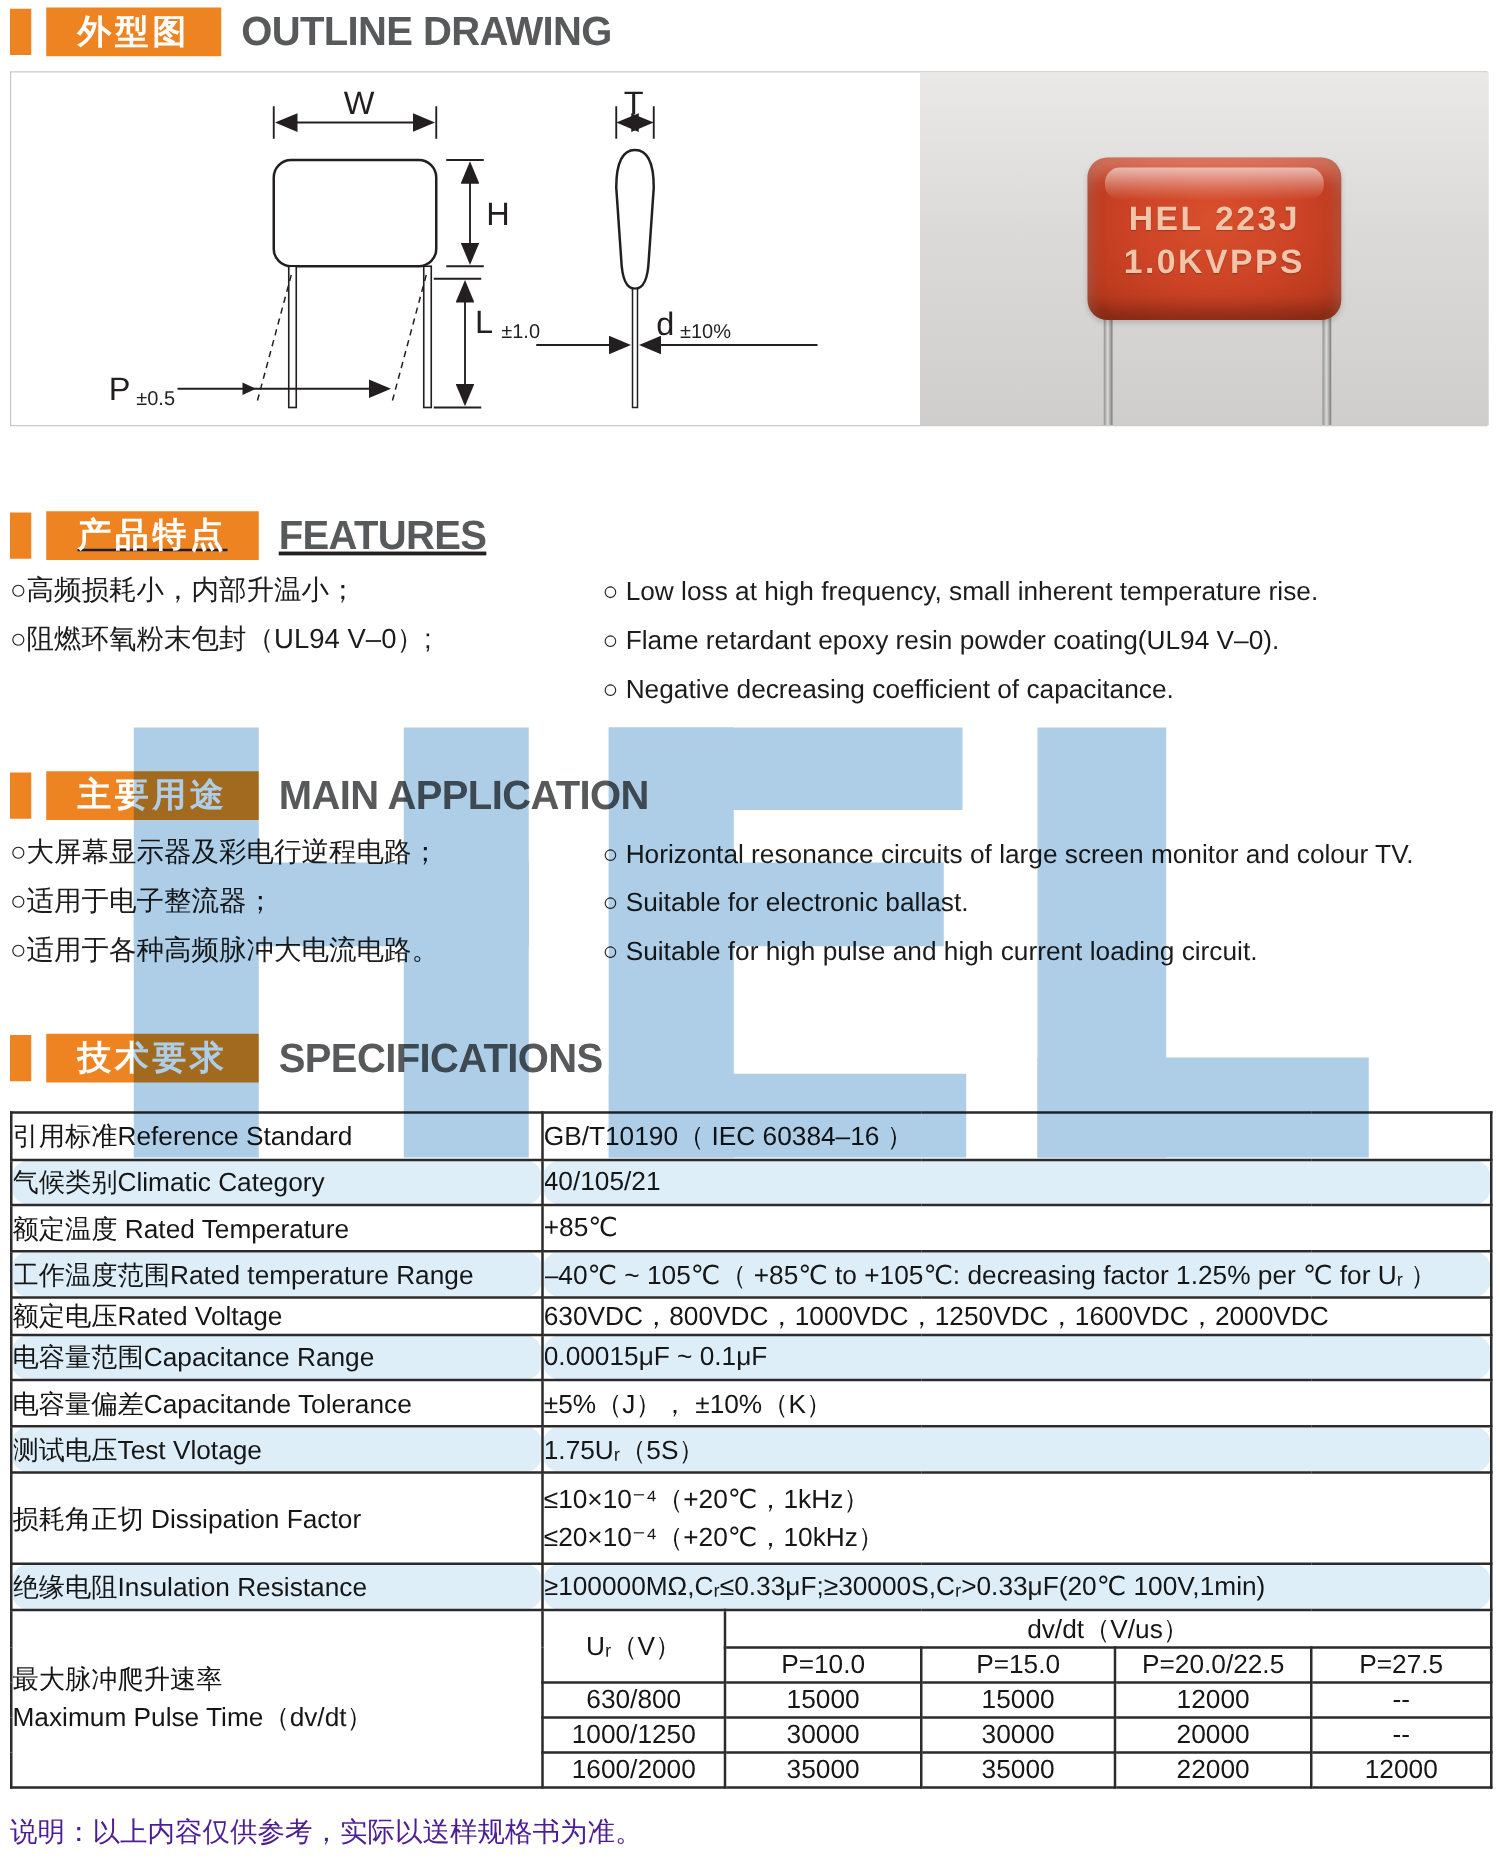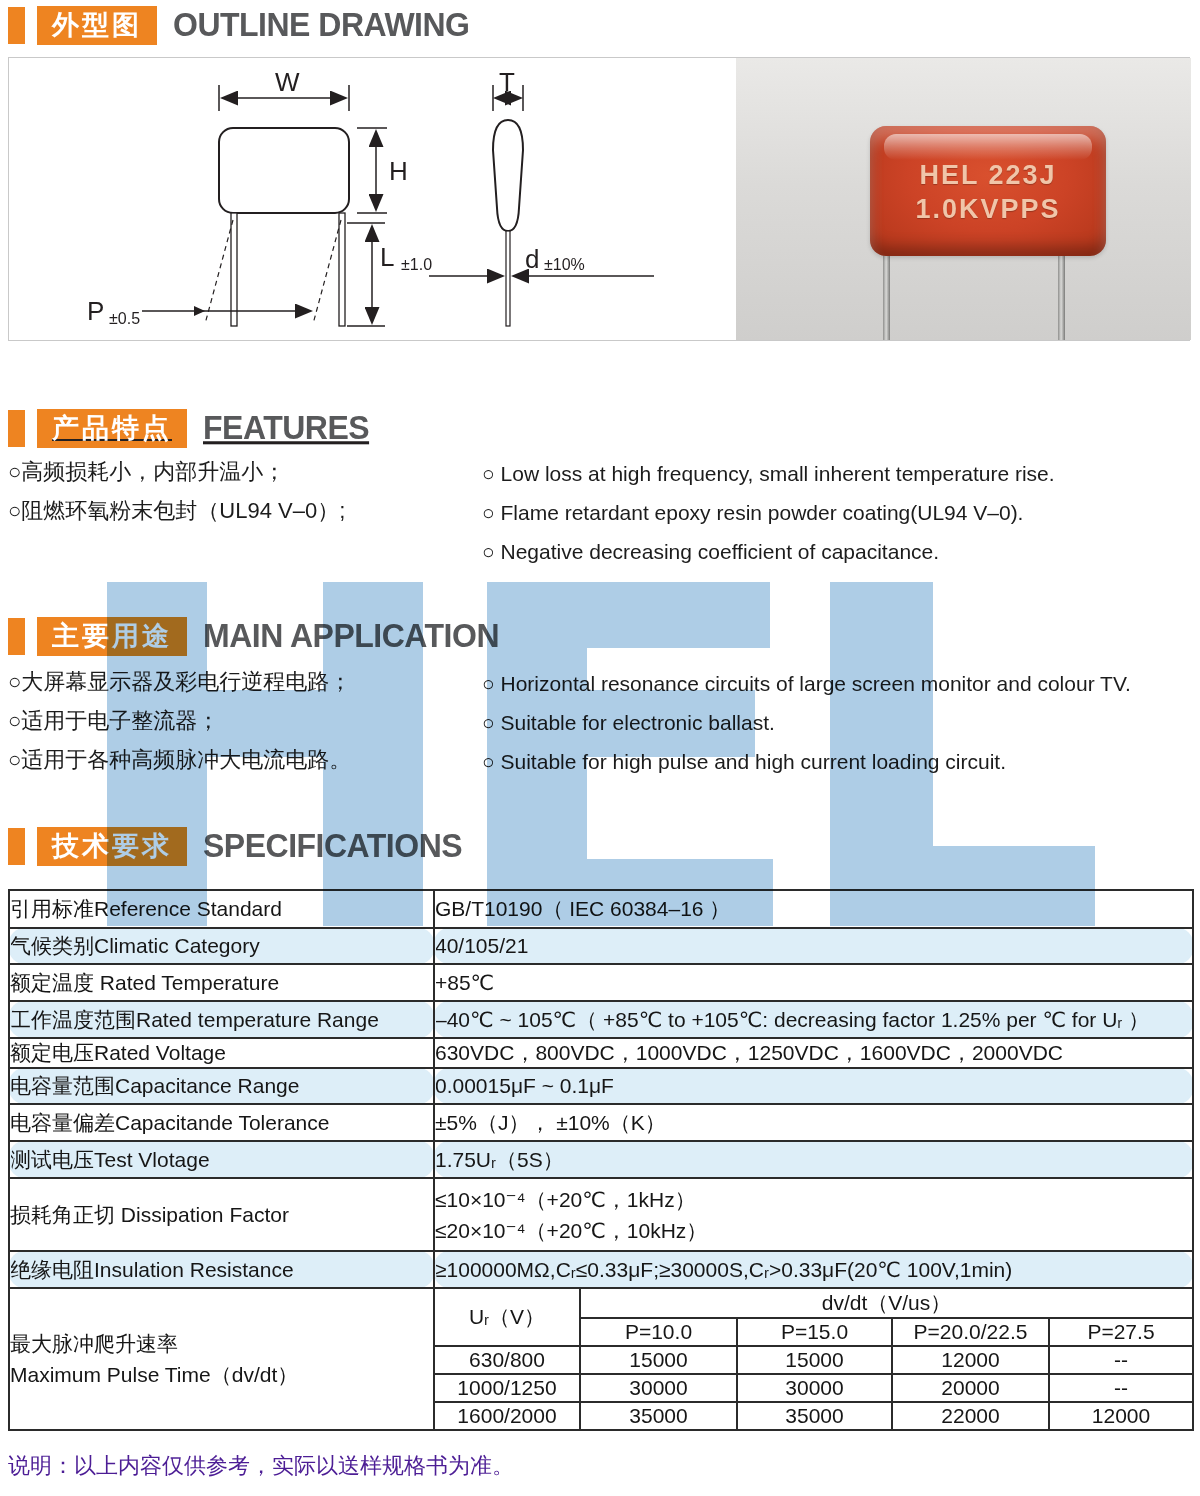--- a/index.html
+++ b/index.html
@@ -6,21 +6,21 @@
   body{
     width:1200px;height:1496px;position:relative;background:#ffffff;
     font-family:"Liberation Sans","DejaVu Sans",sans-serif;color:#231f20;
     overflow:hidden;
   }
   
   .sec{position:absolute;left:8px;display:flex;align-items:center;height:44px;}
   .sec .accent{width:17px;height:37px;background:#ee8421;margin-right:12px;}
   .sec .cnbox{
     background:#ee8421;color:#ffffff;font-weight:bold;font-size:27px;
-    height:39px;display:flex;align-items:center;padding:0 15px;letter-spacing:3px;
+    height:39px;display:flex;align-items:center;padding:0 25px;letter-spacing:3px;
   }
   .sec .entitle{
     margin-left:16px;font-size:32px;font-weight:bold;color:#58595b;letter-spacing:-0.5px;
     white-space:nowrap;transform:scaleY(1.02);
   }
   #sec-outline{top:3px;}
   #sec-features{top:406px;text-decoration:underline;}
   #sec-application{top:614px;}
   #sec-specs{top:824px;}
 
@@ -28,21 +28,21 @@
   .panel{
     position:absolute;left:8px;top:57px;width:1182px;height:284px;
     border:1px solid #c9c9c9;background:#fff;box-sizing:border-box;
   }
   .draw-svg{position:absolute;left:0;top:0;}
   .photo{
     position:absolute;left:727px;top:0;width:455px;height:282px;overflow:hidden;
     background:linear-gradient(180deg,#eae9e7 0%,#dbdad8 45%,#cfcecc 100%);
   }
   .cap-body{
-    position:absolute;left:134px;top:68px;width:236px;height:130px;border-radius:16px;
+    position:absolute;left:134px;top:68px;width:203px;height:130px;border-radius:16px;
     background:radial-gradient(ellipse at 50% 38%,#d9502e 0%,#cc4326 48%,#b13519 100%);
     box-shadow:inset 0 12px 14px rgba(255,255,255,.28), inset 0 -10px 14px rgba(0,0,0,.28), 0 2px 4px rgba(0,0,0,.15);
   }
   .cap-body::before{
     content:"";position:absolute;left:14px;right:14px;top:8px;height:26px;border-radius:12px;
     background:linear-gradient(180deg,rgba(255,255,255,.55),rgba(255,255,255,0));
   }
   .cap-text{
     position:relative;margin-top:32px;text-align:center;font-weight:bold;font-size:27px;
     line-height:34px;color:#f0c5a9;letter-spacing:2px;text-shadow:0 1px 1px rgba(0,0,0,.25);

